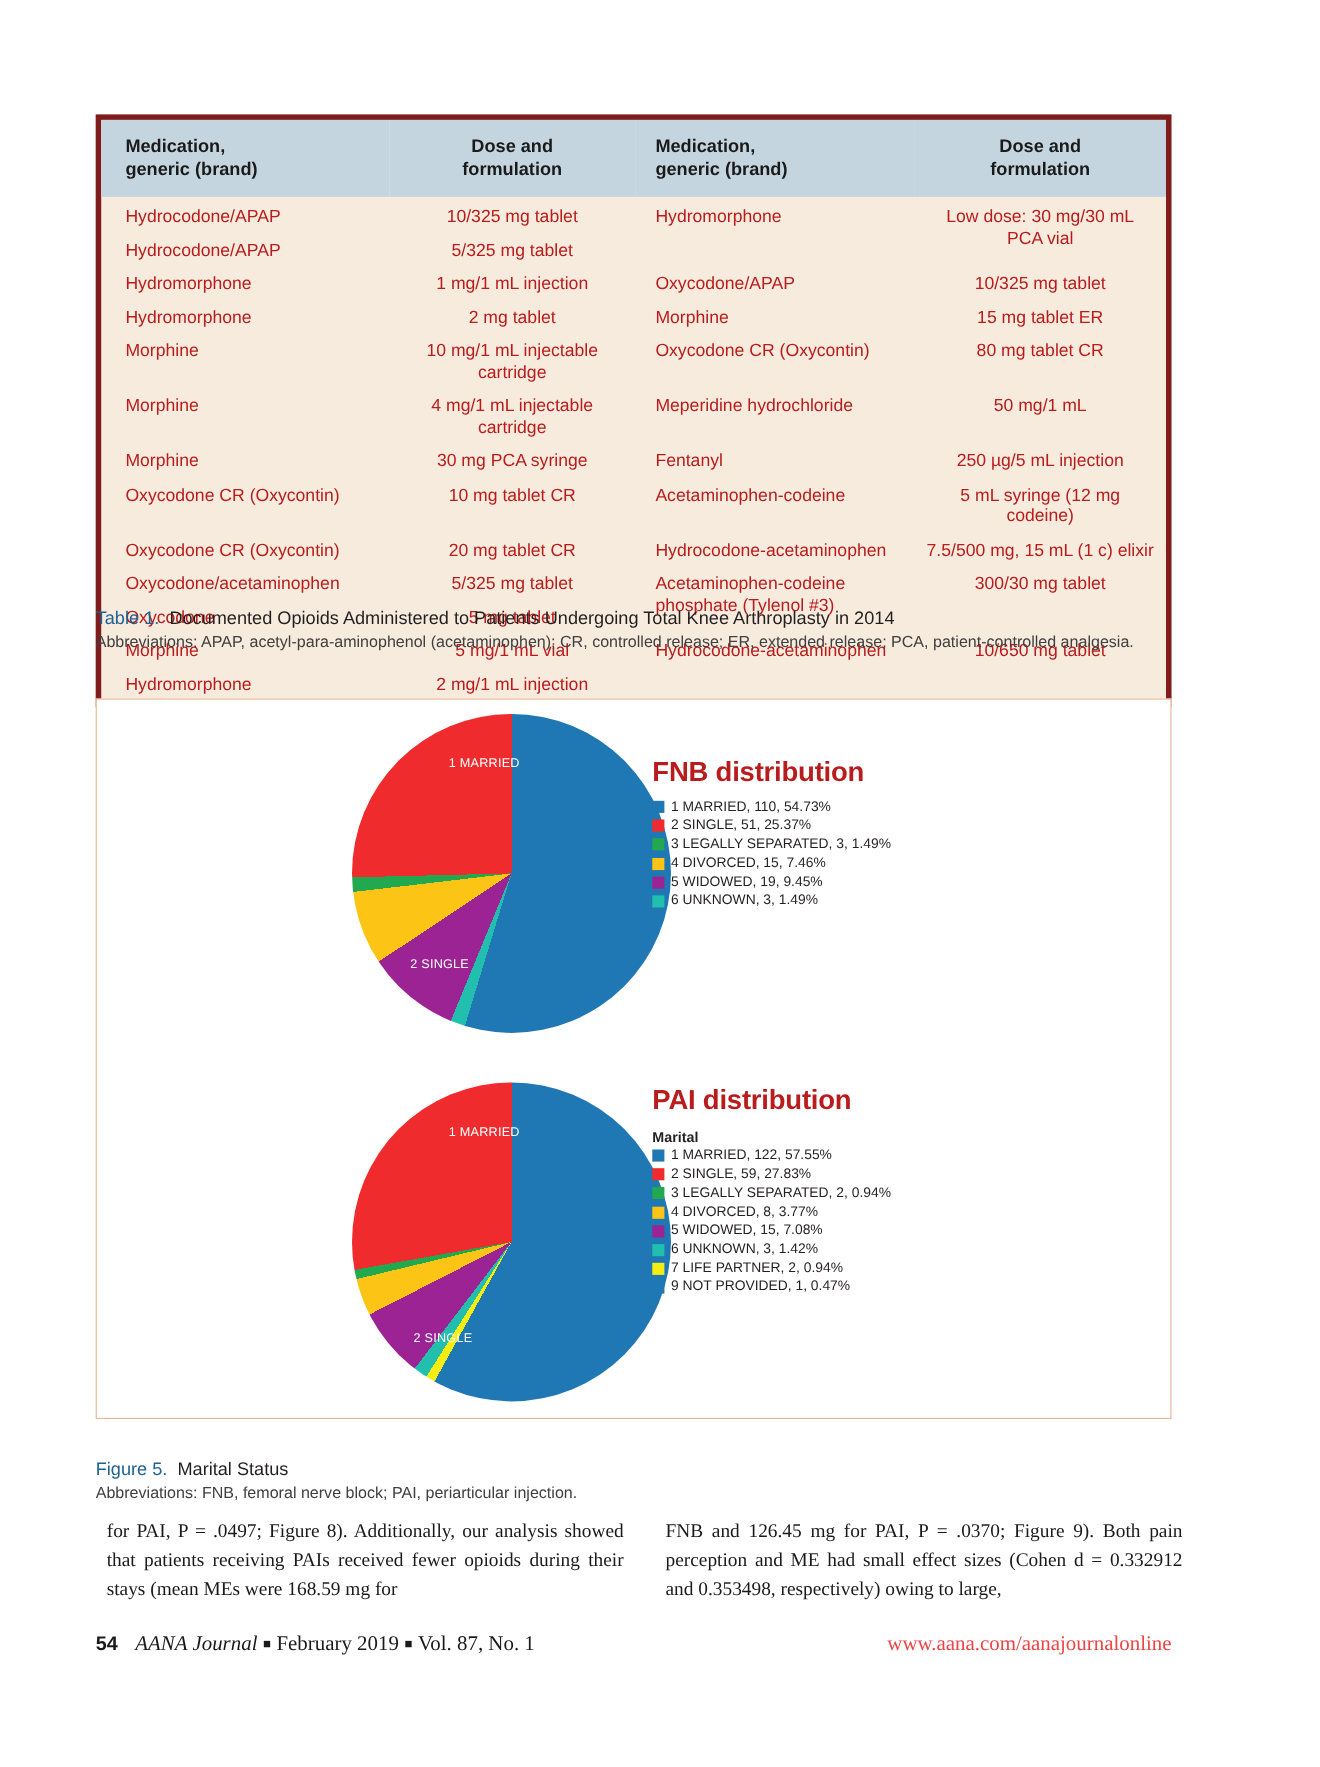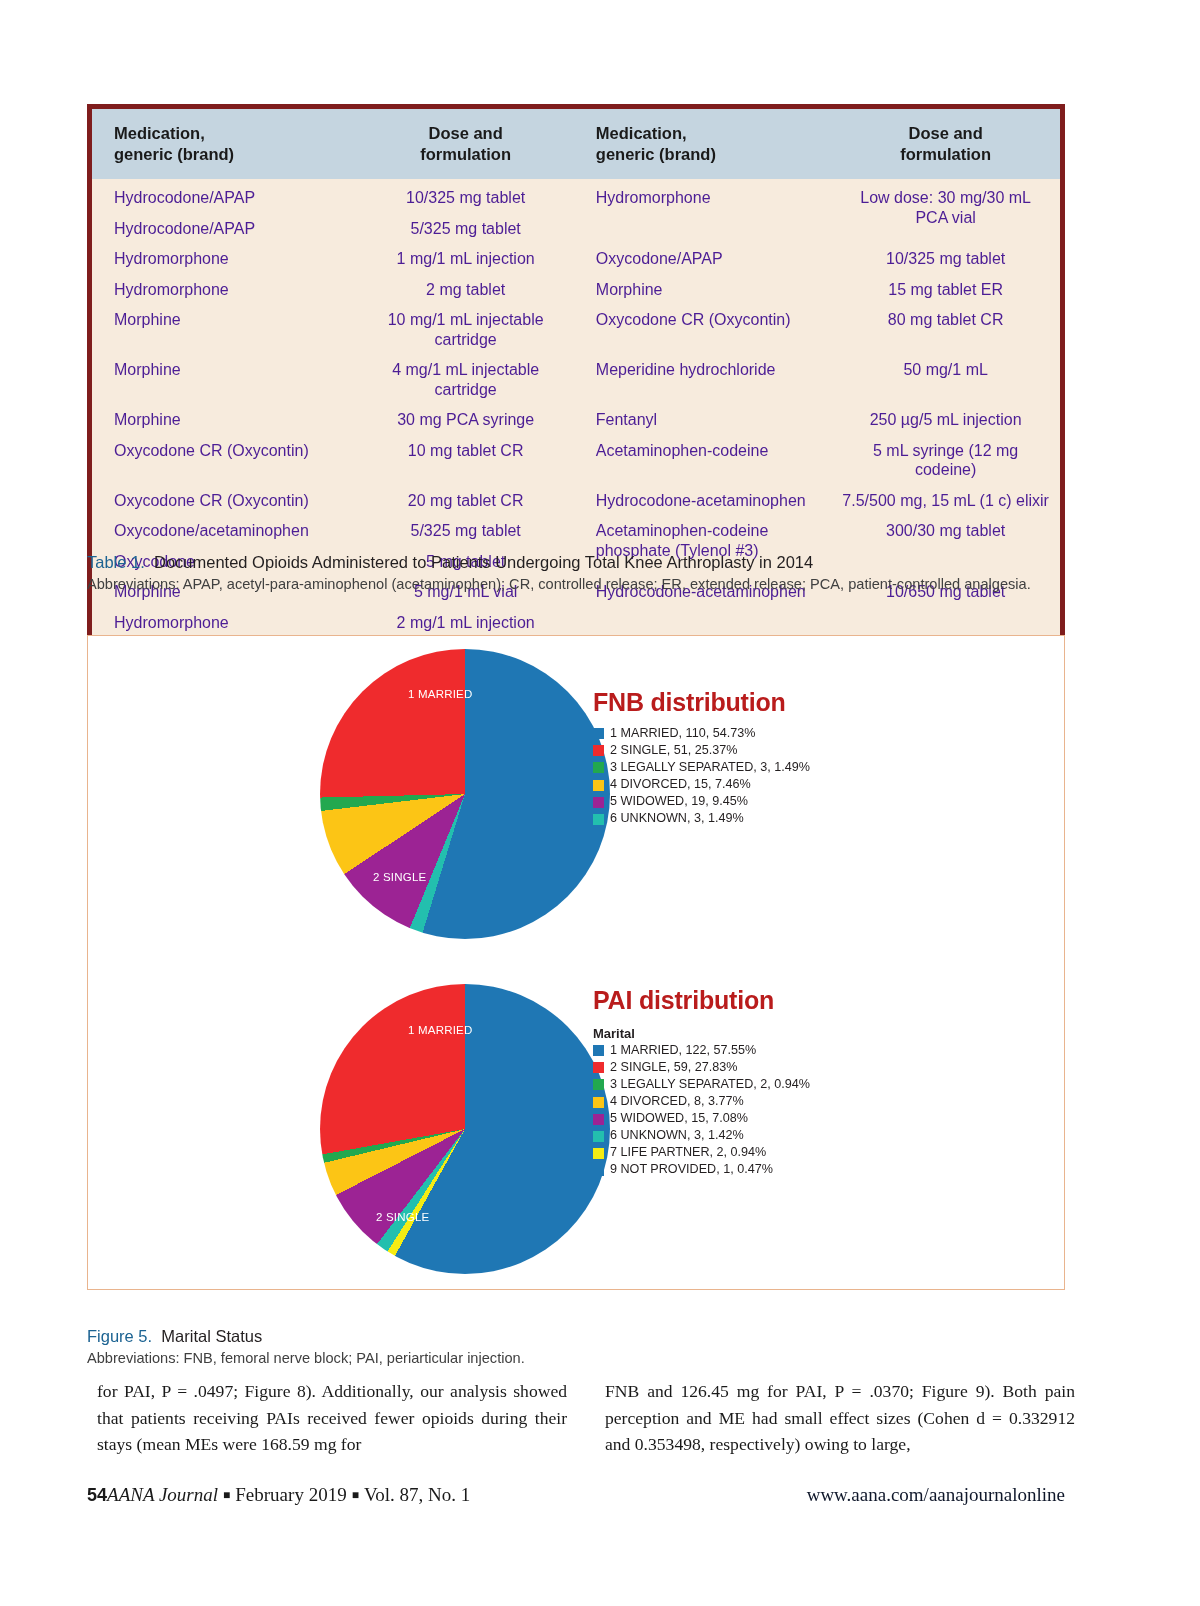--- a/index.html
+++ b/index.html
@@ -48,21 +48,21 @@
     font-family: "Liberation Sans", sans-serif;
     border: none;
   }
   table.opioid thead th.c1 { text-align: left;   width: 26.5%; padding-left: 22px; }
   table.opioid thead th.c2 { text-align: center; width: 23.5%; }
   table.opioid thead th.c3 { text-align: left;   width: 26%;   padding-left: 18px;}
   table.opioid thead th.c4 { text-align: center; width: 24%; }
 
   table.opioid tbody td {
     font-size: 16px;
-    color: #4c1d95;
+    color: #b91c1c;
     padding: 5.5px 10px;
     vertical-align: top;
     line-height: 1.22;
     font-family: "Liberation Sans", sans-serif;
   }
   table.opioid tbody td.c1 { text-align: left;   padding-left: 22px; }
   table.opioid tbody td.c2 { text-align: center; }
   table.opioid tbody td.c3 { text-align: left;   padding-left: 18px; }
   table.opioid tbody td.c4 { text-align: center; }
   table.opioid tbody tr.first td { padding-top: 9px; }
@@ -186,26 +186,26 @@
     display: flex;
     align-items: baseline;
     justify-content: space-between;
   }
   .footer-left {
     font-family: "Liberation Serif", serif;
     font-size: 19px;
     color: #1a1a1a;
   }
   .footer-left .pg { font-weight: bold; font-family: "Liberation Sans", sans-serif; font-size: 18px; }
-  .footer-left .jr { font-style: italic; margin-left: 0; }
+  .footer-left .jr { font-style: italic; margin-left: 16px; }
   .footer-left .sq { font-size: 12px; vertical-align: 2px; margin: 0 5px; }
   .footer-right {
     font-family: "Liberation Serif", serif;
     font-size: 19px;
-    color: #0f172a;
+    color: #ef4444;
   }
 </style>
 </head>
 <body>
 
 <div class="page">
 
   <div class="table-wrap">
     <table class="opioid">
       <thead>

